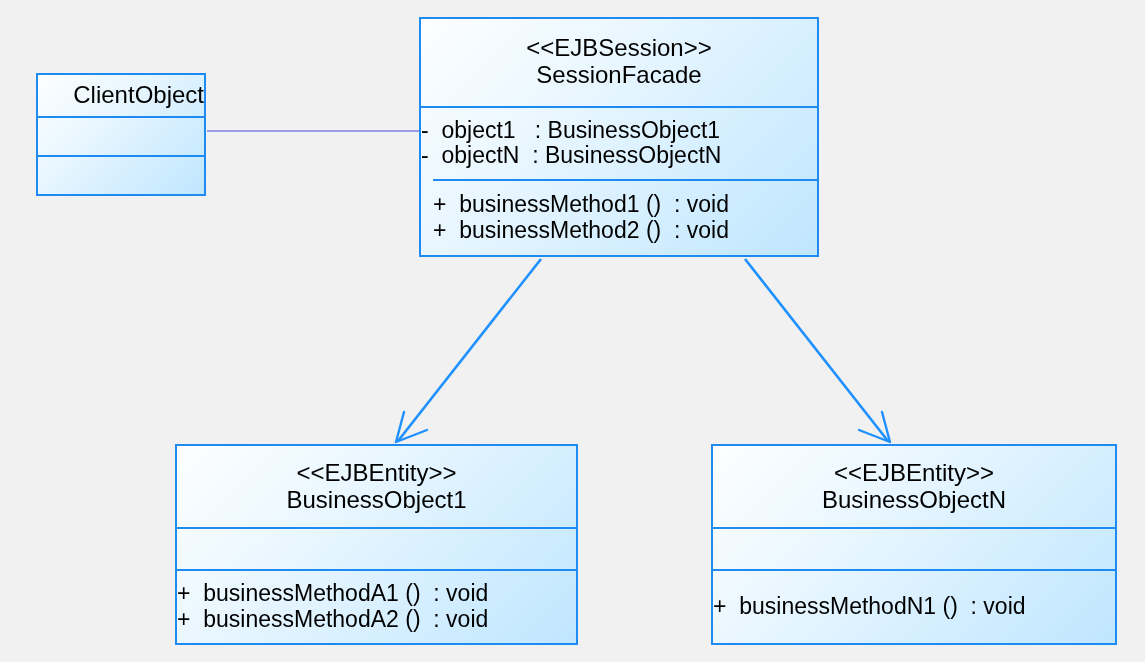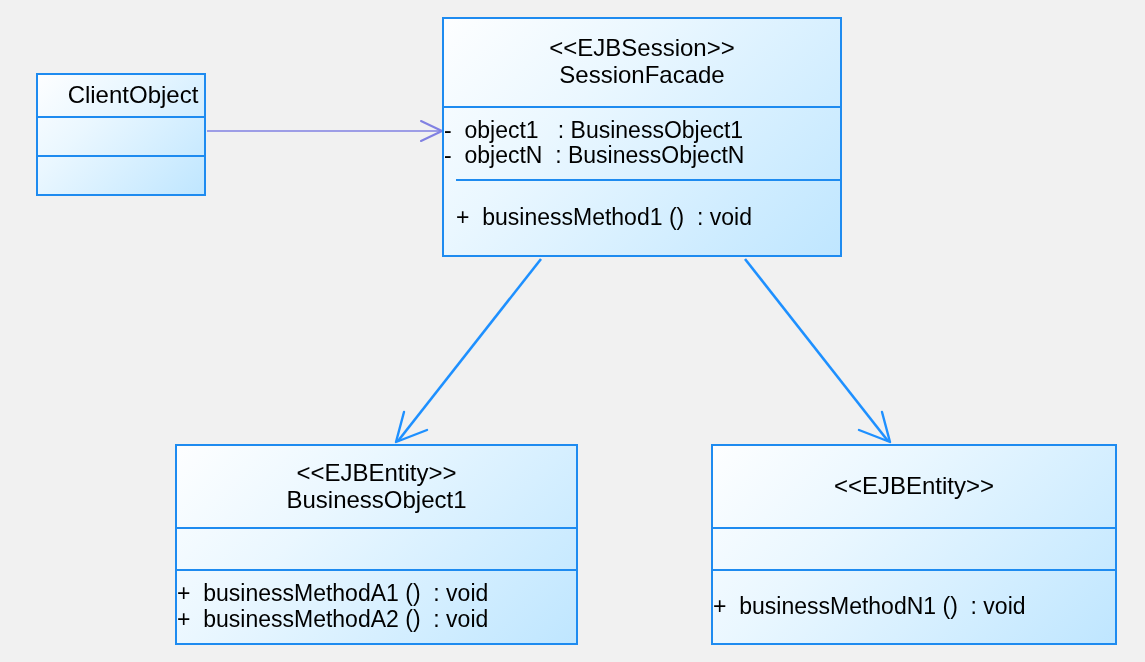--- a/index.html
+++ b/index.html
@@ -34,21 +34,21 @@
     justify-content: center;
     overflow: hidden;
   }
   .compartment + .compartment {
     border-top: 2px solid #1e8bf0;
   }
   .comp-name {
     align-items: center;
   }
   .comp-name.left-align {
-    align-items: center;
+    align-items: flex-end;
     padding-left: 24px;
   }
   .stereotype, .classname {
     color: #000;
     white-space: nowrap;
     line-height: 1.12;
   }
   .member-line {
     color: #000;
     white-space: pre;
@@ -99,49 +99,51 @@
   </svg>
 
   <div class="uml-class" style="left:36px; top:73px; width:170px; height:123px;">
     <div class="compartment comp-name left-align pad-left-8" style="height:42px;">
       <div class="classname fs-24">ClientObject</div>
     </div>
     <div class="compartment comp-members" style="height:41px;"></div>
     <div class="compartment comp-members" style="height:40px;"></div>
   </div>
 
-  <div class="uml-class" style="left:442px; top:17px; width:400px; height:240px;">
+  <div class="uml-class" style="left:419px; top:17px; width:400px; height:240px;">
     <div class="compartment comp-name" style="height:88px;">
       <div class="stereotype fs-24">&lt;&lt;EJBSession&gt;&gt;</div>
       <div class="classname fs-24">SessionFacade</div>
     </div>
     <div class="compartment comp-members pad-left-10" style="height:75px;">
       <div class="member-line fs-23">-  object1   : BusinessObject1</div>
       <div class="member-line fs-23">-  objectN  : BusinessObjectN</div>
     </div>
     <div class="compartment comp-members pad-left-10" style="height:77px;margin-left:12px;">
       <div class="member-line fs-23">+  businessMethod1 ()  : void</div>
+      <div class="member-line fs-23">+  businessMethod2 ()  : void</div>
     </div>
   </div>
 
   <div class="uml-class" style="left:175px; top:444px; width:403px; height:201px;">
     <div class="compartment comp-name" style="height:83px;">
       <div class="stereotype fs-24">&lt;&lt;EJBEntity&gt;&gt;</div>
       <div class="classname fs-24">BusinessObject1</div>
     </div>
     <div class="compartment comp-members" style="height:43px;"></div>
     <div class="compartment comp-members pad-left-10" style="height:75px;">
       <div class="member-line fs-23">+  businessMethodA1 ()  : void</div>
       <div class="member-line fs-23">+  businessMethodA2 ()  : void</div>
     </div>
   </div>
 
   <div class="uml-class" style="left:711px; top:444px; width:406px; height:201px;">
     <div class="compartment comp-name" style="height:83px;">
       <div class="stereotype fs-24">&lt;&lt;EJBEntity&gt;&gt;</div>
+      <div class="classname fs-24">BusinessObjectN</div>
     </div>
     <div class="compartment comp-members" style="height:43px;"></div>
     <div class="compartment comp-members pad-left-10" style="height:75px;justify-content:center;">
       <div class="member-line fs-23">+  businessMethodN1 ()  : void</div>
     </div>
   </div>
 
 </div>
 
 </body></html>

